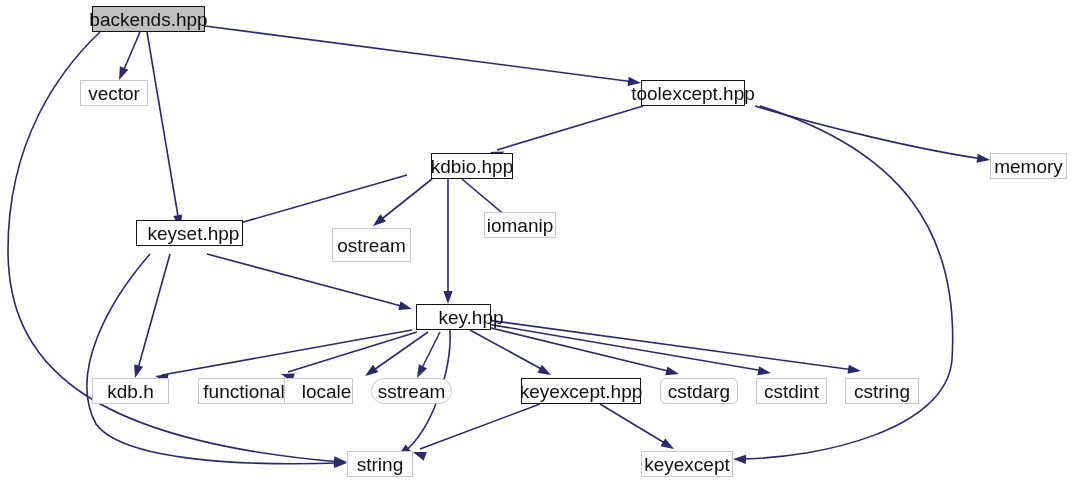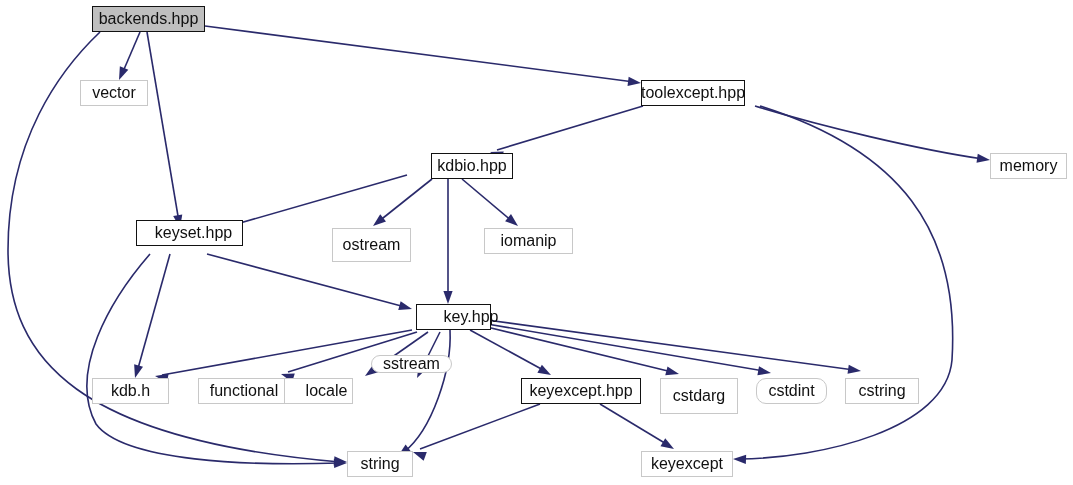--- a/index.html
+++ b/index.html
@@ -35,21 +35,21 @@
   .edge-head {
     fill: #2a2a6b;
     stroke: none;
   }
   .node {
     position: absolute;
     box-sizing: border-box;
     display: flex;
     align-items: center;
     justify-content: center;
-    font-size: 16px;
+    font-size: 19px;
     line-height: 1;
     color: #101010;
     white-space: nowrap;
     background: #ffffff;
     border: 1px solid #c8c8c8;
     z-index: 2;
   }
   .node.emphasis {
     border: 1.6px solid #121212;
   }
@@ -182,45 +182,45 @@
       </div>
       <div class="node emphasis" style="left: 431px; top: 153px; width: 82px; height: 26px;">
         <span class="node-label">kdbio.hpp</span>
       </div>
       <div class="node emphasis" style="left: 136px; top: 220px; width: 107px; height: 26px; padding-left: 8px;">
         <span class="node-label">keyset.hpp</span>
       </div>
       <div class="node" style="left: 332px; top: 228px; width: 79px; height: 34px;">
         <span class="node-label">ostream</span>
       </div>
-      <div class="node" style="left: 484px; top: 228px; width: 89px; height: 26px;">
+      <div class="node" style="left: 484px; top: 212px; width: 72px; height: 26px;">
         <span class="node-label">iomanip</span>
       </div>
       <div class="node emphasis" style="left: 416px; top: 304px; width: 75px; height: 26px; padding-left: 35px;">
         <span class="node-label">key.hpp</span>
       </div>
       <div class="node" style="left: 92px; top: 378px; width: 77px; height: 26px;">
         <span class="node-label">kdb.h</span>
       </div>
       <div class="node" style="left: 174px; top: 378px; width: 92px; height: 26px; margin-left: 24px;">
         <span class="node-label">functional</span>
       </div>
       <div class="node" style="left: 284px; top: 378px; width: 69px; height: 26px; padding-left: 16px;">
         <span class="node-label">locale</span>
       </div>
-      <div class="node" style="left: 371px; top: 355px; width: 81px; height: 18px; border-radius: 13px;">
+      <div class="node" style="left: 371px; top: 378px; width: 81px; height: 26px; border-radius: 13px;">
         <span class="node-label">sstream</span>
       </div>
       <div class="node emphasis" style="left: 521px; top: 378px; width: 120px; height: 26px;">
         <span class="node-label">keyexcept.hpp</span>
       </div>
-      <div class="node" style="left: 660px; top: 378px; width: 78px; height: 36px;">
+      <div class="node" style="left: 660px; top: 378px; width: 78px; height: 26px; border-radius: 6px;">
         <span class="node-label">cstdarg</span>
       </div>
-      <div class="node" style="left: 756px; top: 378px; width: 71px; height: 26px; border-radius: 10px;">
+      <div class="node" style="left: 756px; top: 378px; width: 71px; height: 26px;">
         <span class="node-label">cstdint</span>
       </div>
       <div class="node" style="left: 845px; top: 378px; width: 74px; height: 26px;">
         <span class="node-label">cstring</span>
       </div>
       <div class="node" style="left: 347px; top: 451px; width: 66px; height: 26px;">
         <span class="node-label">string</span>
       </div>
       <div class="node" style="left: 641px; top: 451px; width: 92px; height: 26px;">
         <span class="node-label">keyexcept</span>

